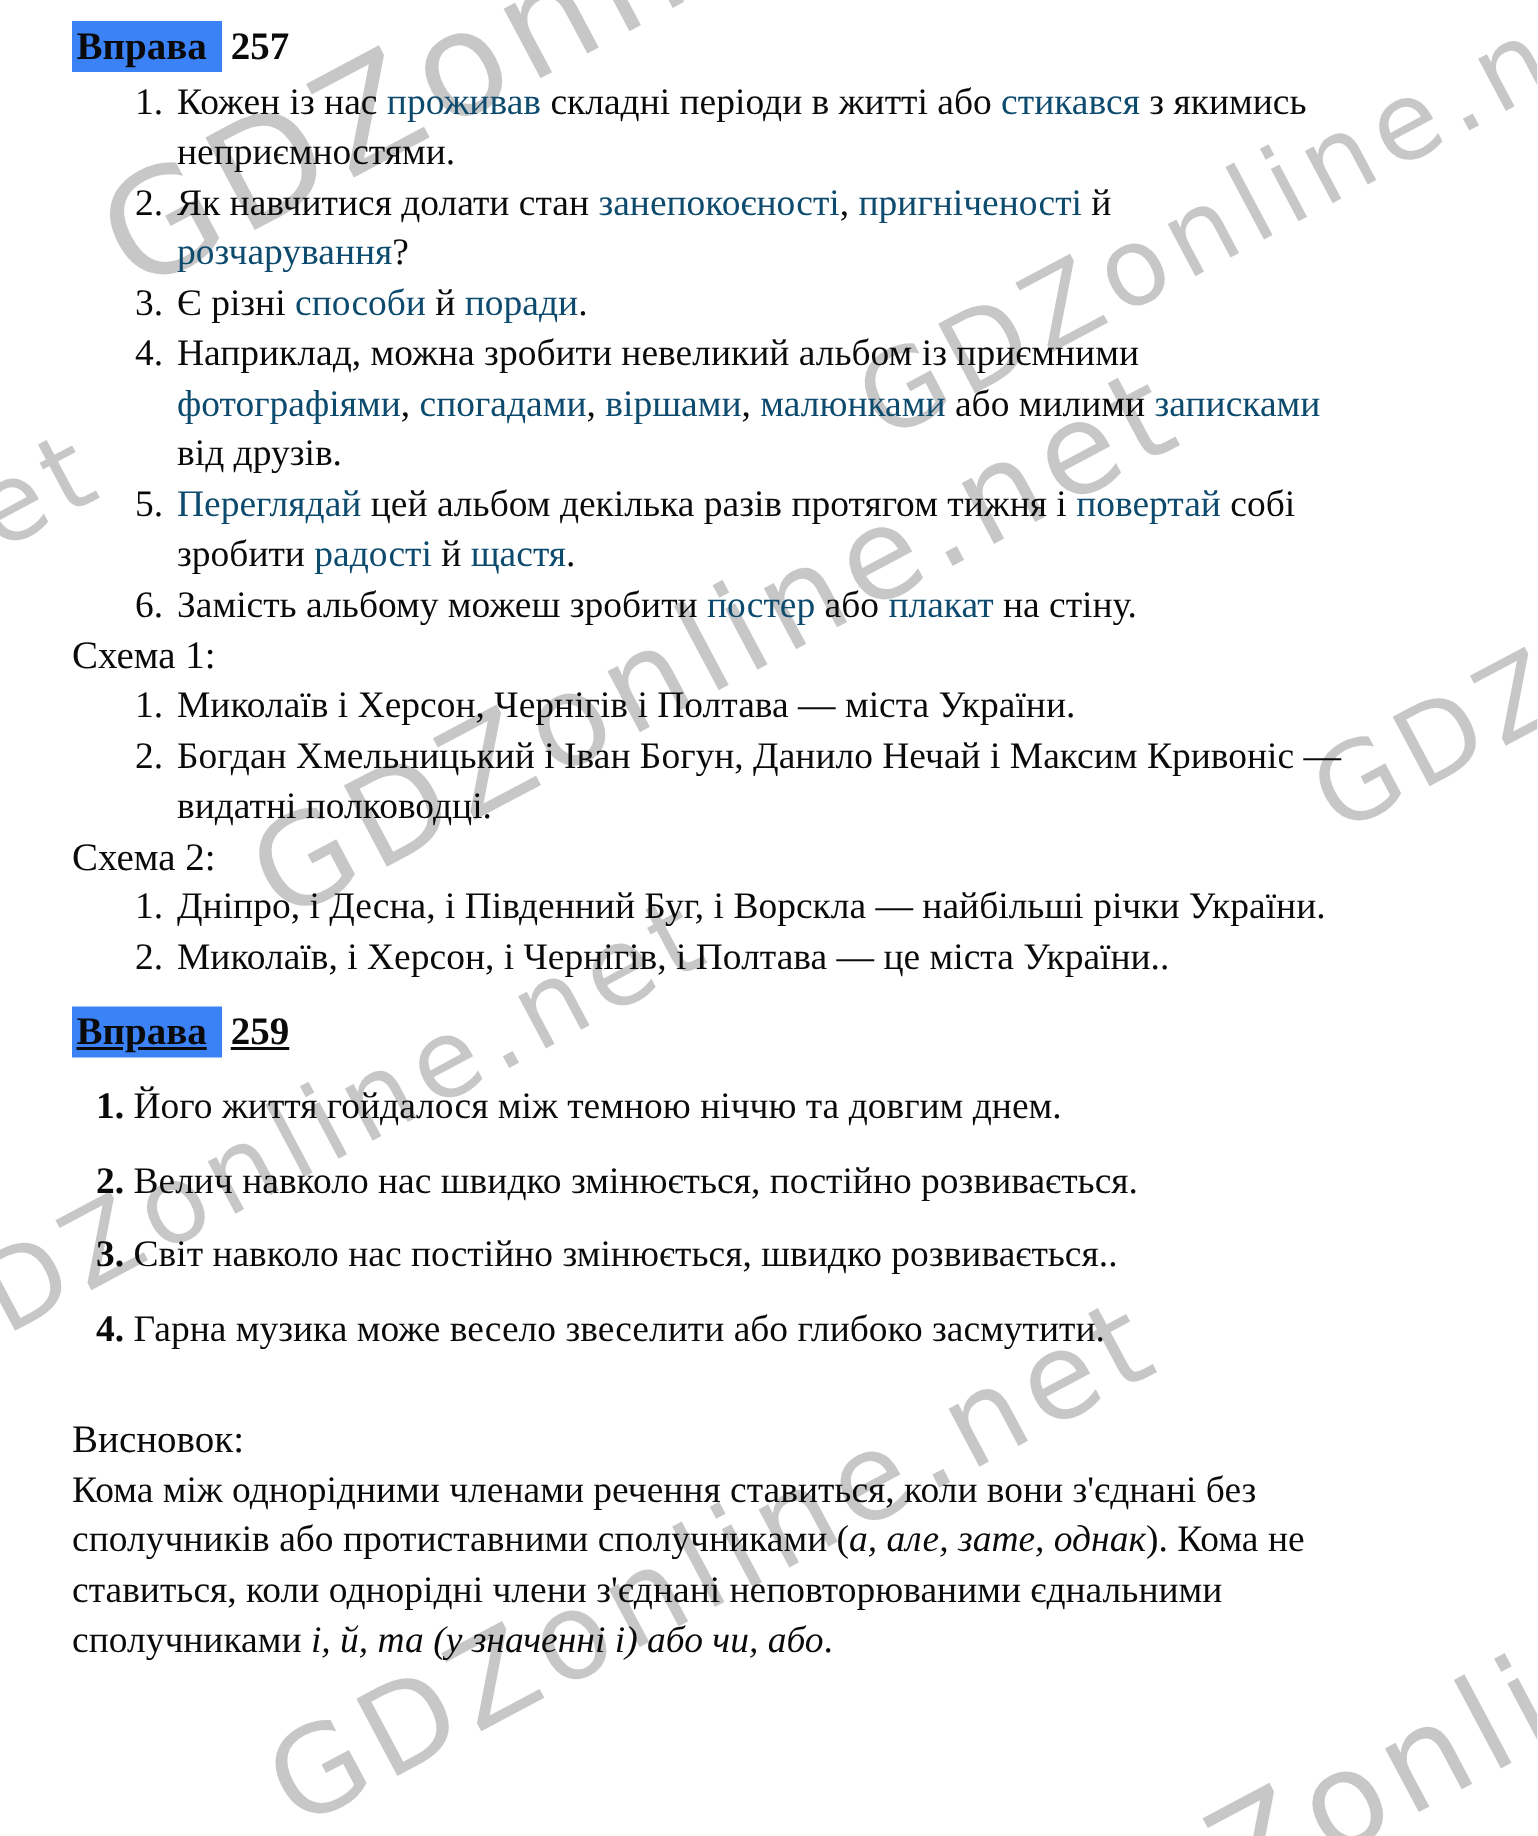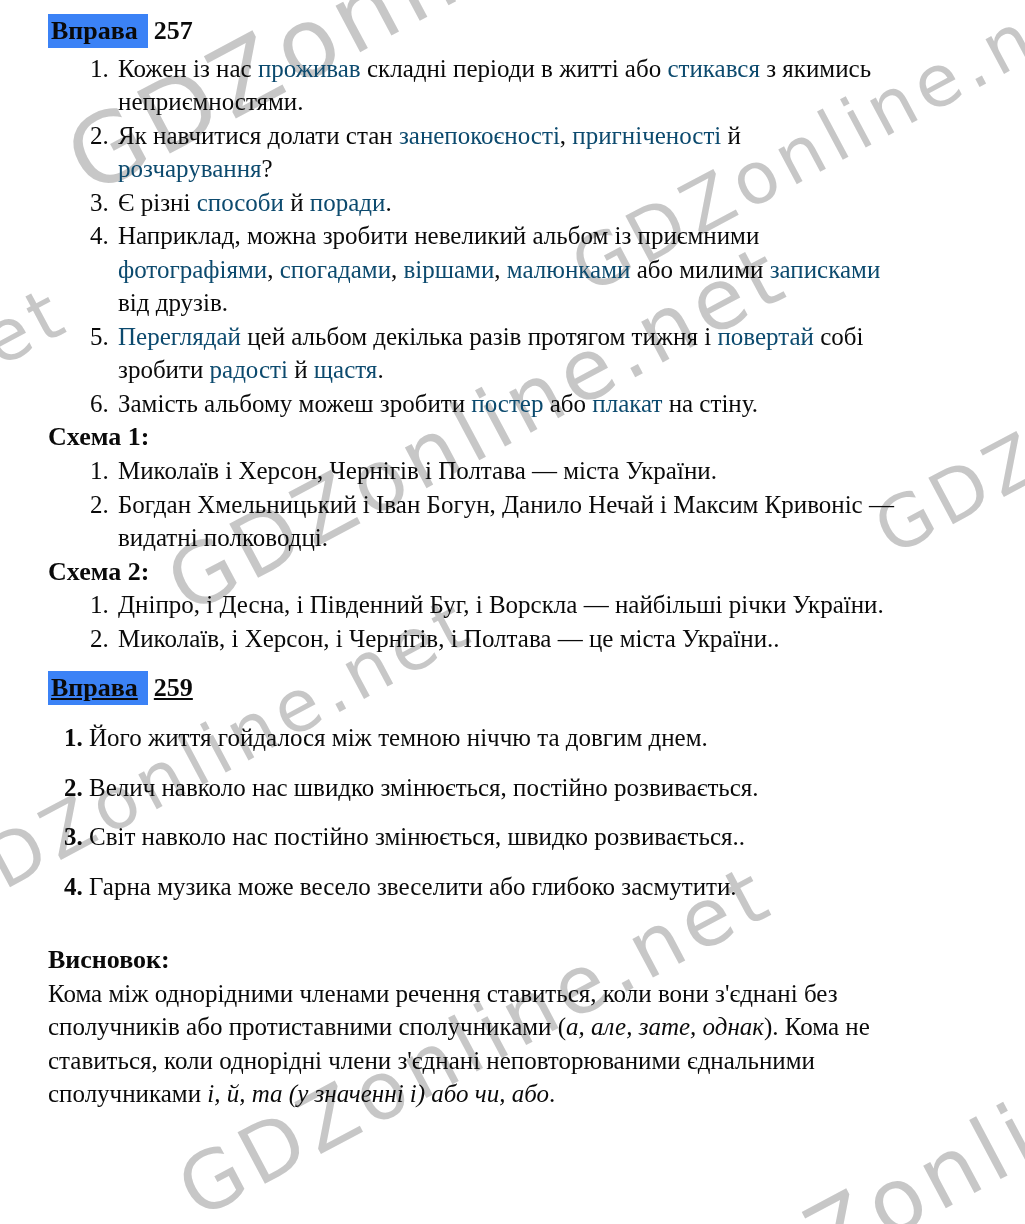--- a/index.html
+++ b/index.html
@@ -43,21 +43,21 @@
     margin:0 0 4px 0;
   }
   .sec{margin-top:26px;}
   .sec259{margin-top:16px;text-decoration:underline;}
   .hl{
     background:#3b82f6;
     padding:2px 10px 3px 3px;
   }
   .ex-num{margin-left:6px;}
   .schema-label{
-    font-weight:700;
+    font-weight:400;
     font-size:26px;
     line-height:1.3;
   }
   ol.numlist{
     margin:0;
     padding:0 0 0 67px;
   }
   ol.numlist li{
     padding-left:3px;
   }

